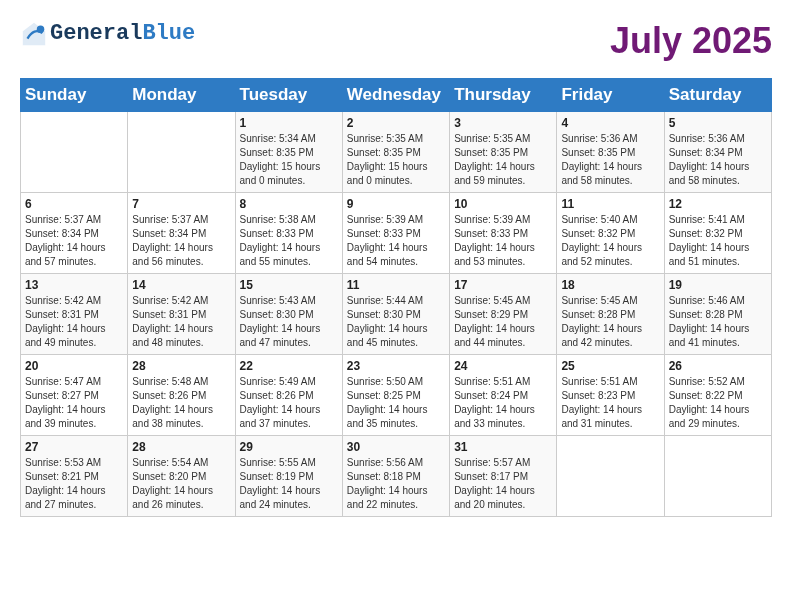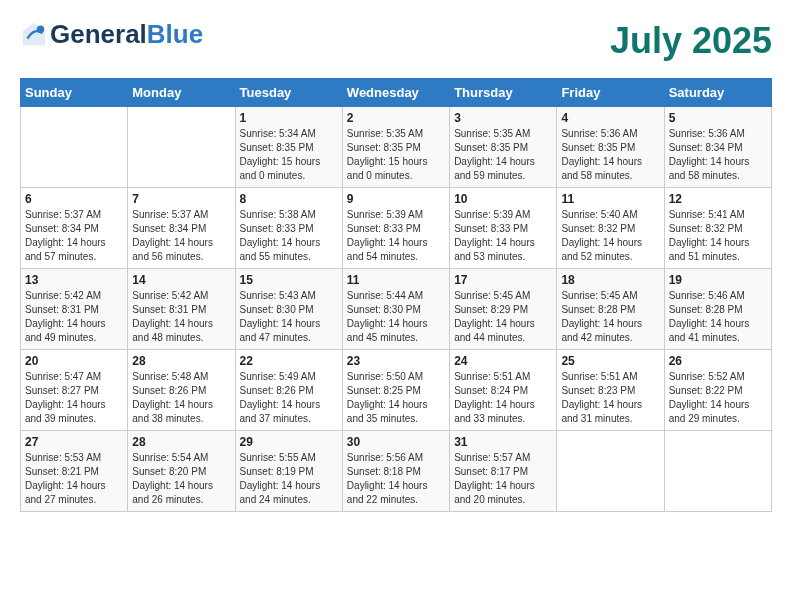--- a/index.html
+++ b/index.html
@@ -14,56 +14,57 @@
       display: flex;
       justify-content: space-between;
       align-items: flex-start;
       margin-bottom: 16px;
     }
     .logo {
       display: flex;
       align-items: center;
     }
     .logo-text {
-      font-size: 26px;
+      font-size: 22px;
       font-weight: bold;
       color: #1a3a5c;
       line-height: 1.1;
+      font-family: Liberation Mono, monospace;
     }
     .logo-text span {
       color: #2e7bc4;
     }
     .logo-icon {
       width: 28px;
       height: 28px;
       margin-right: 2px;
     }
     .title-block {
       text-align: right;
     }
     .main-title {
       font-size: 36px;
       font-weight: bold;
-      color: #0f766e;
+      color: #701a75;
     }
     .subtitle {
       font-size: 16px;
       color: #333;
     }
     table {
       width: 100%;
       border-collapse: collapse;
       font-size: 11px;
     }
     thead tr th {
       background-color: #2e7bc4;
       color: #fff;
       padding: 6px 4px;
       text-align: left;
-      font-size: 13px;
+      font-size: 17px;
       font-weight: bold;
       border: 1px solid #2e7bc4;
     }
     tbody tr td {
       border: 1px solid #ccc;
       vertical-align: top;
       padding: 4px;
       min-height: 80px;
       width: calc(100% / 7);
     }

